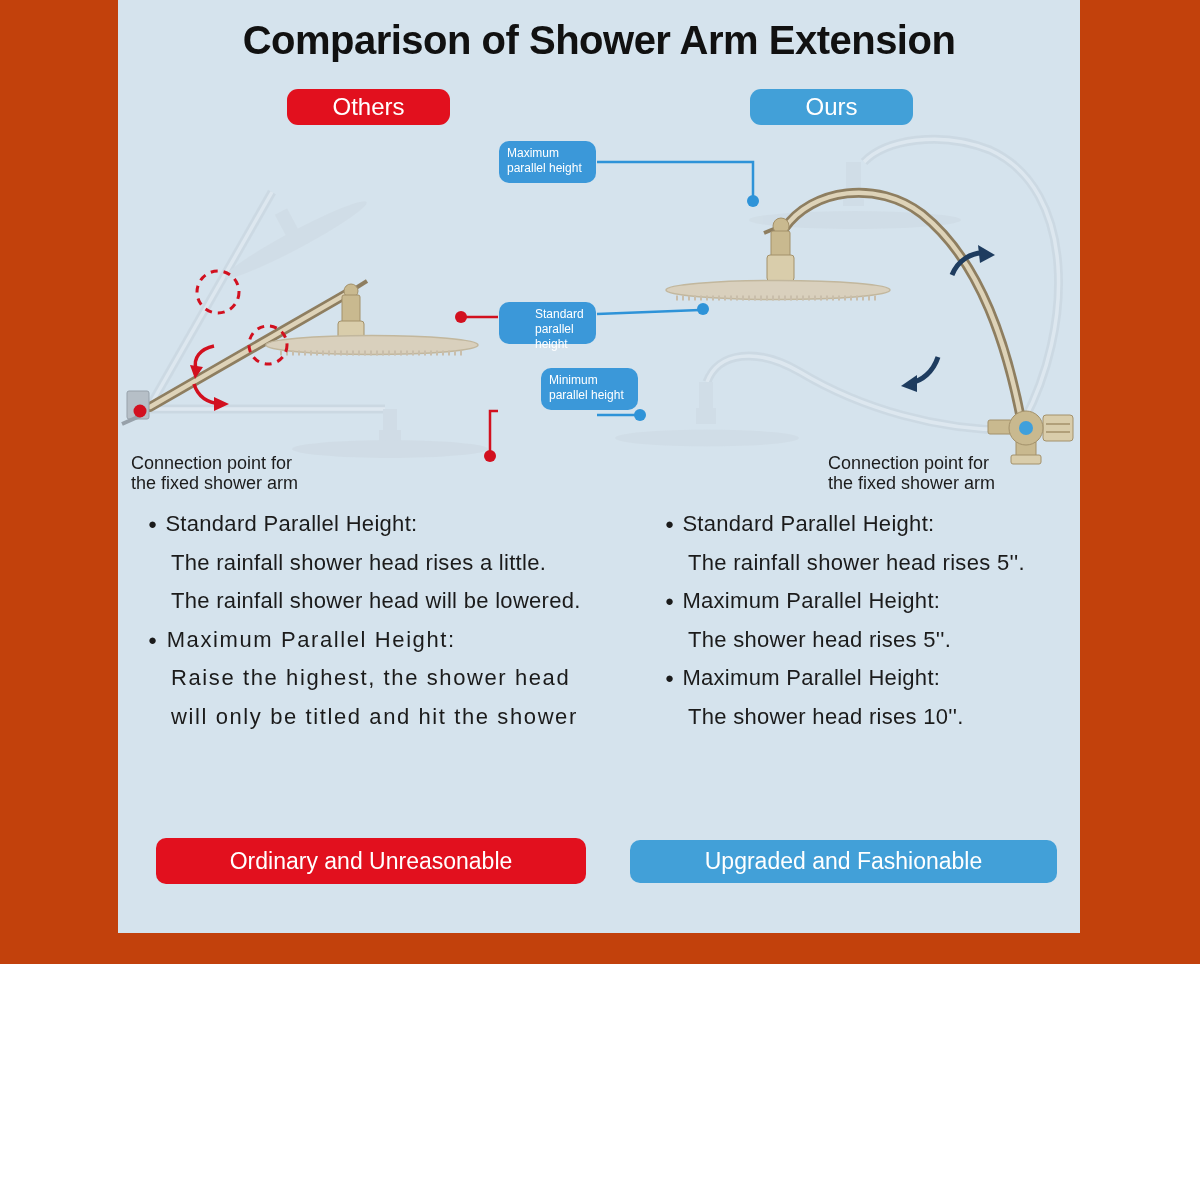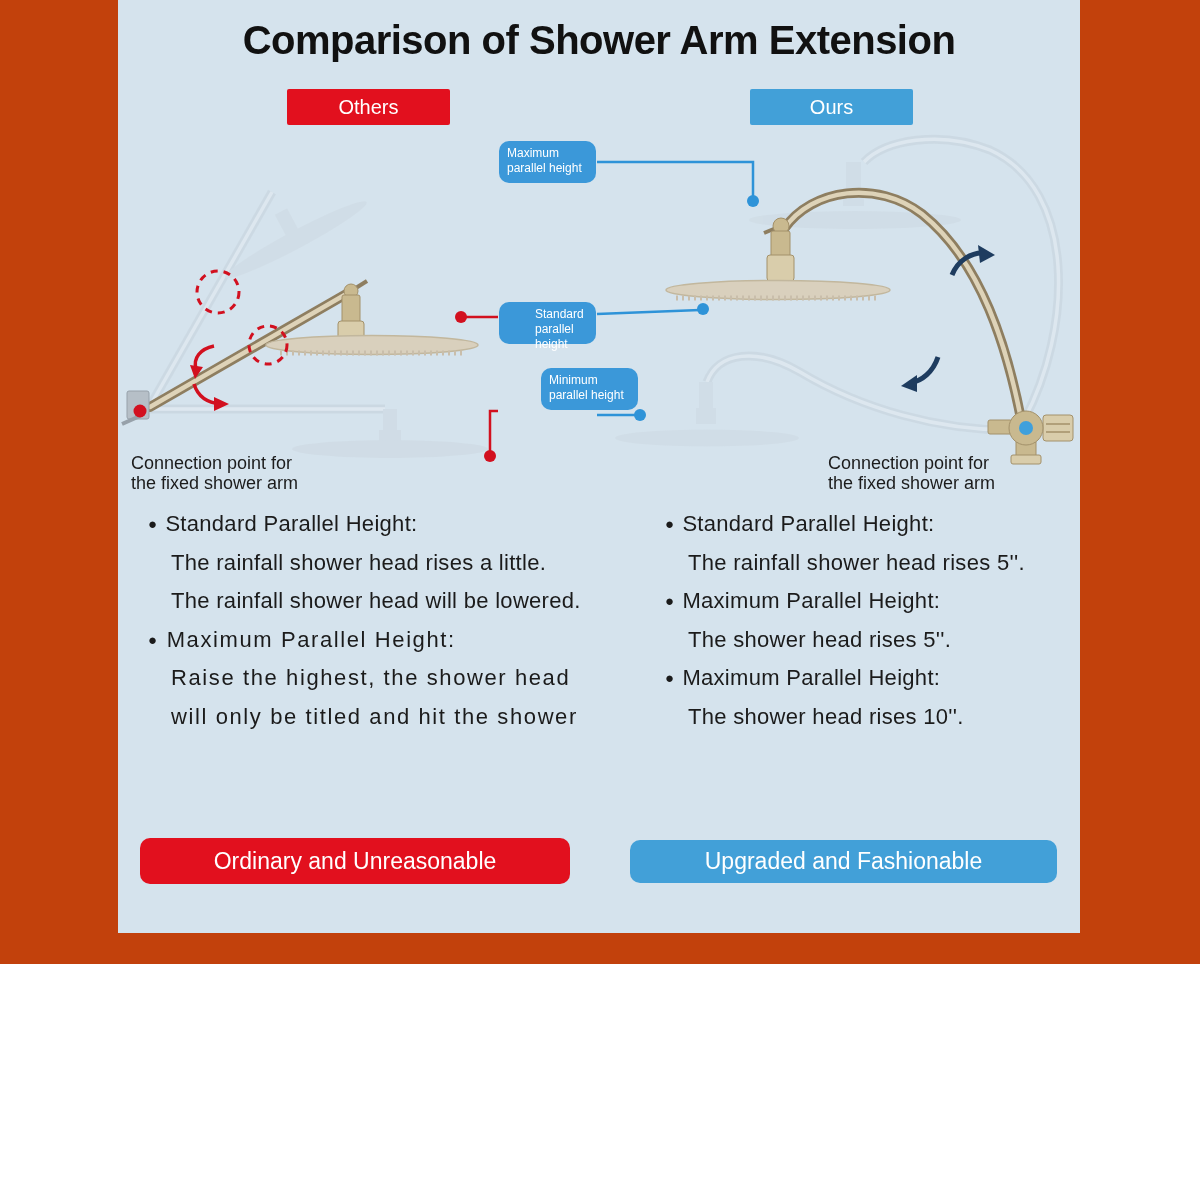--- a/index.html
+++ b/index.html
@@ -6,21 +6,21 @@
     --panel:#d5e3ed; --red:#e2101e; --accent_red:#d2101f; --blue:#42a0d8;
     --label_blue:#3b98d9; --navy:#1e3c5f; --text:#1b1b1b;
   }
   *{margin:0;padding:0;box-sizing:border-box;}
   html,body{background:#ffffff;}
   body{font-family:"Liberation Sans", sans-serif;}
   .page{position:relative;width:1200px;height:964px;background:#c2410c;overflow:hidden;}
   .panel{position:absolute;left:118px;top:0;width:962px;height:933px;background:var(--panel);}
   .title{position:absolute;left:118px;top:18px;width:962px;text-align:center;
          font-size:40px;font-weight:800;color:#111;letter-spacing:-0.5px;}
-  .badge{position:absolute;height:36px;border-radius:2px;color:#fff;font-size:20px;
+  .badge{position:absolute;height:36px;border-radius:11px;color:#fff;font-size:24px;
          display:flex;align-items:center;justify-content:center;}
   .badge.others{left:287px;top:89px;width:163px;background:var(--red);}
   .badge.ours{left:750px;top:89px;width:163px;background:var(--blue);}
   .gfx{position:absolute;left:0;top:0;width:1200px;height:1200px;pointer-events:none;}
   .callout{position:absolute;width:97px;height:42px;background:var(--label_blue);
            border-radius:10px;color:#fff;font-size:12px;line-height:15px;
            padding:5px 4px 0 8px;font-weight:400;}
   .callout.c-max{left:499px;top:141px;}
   .callout.c-std{left:499px;top:302px;padding-left:36px;}
   .callout.c-min{left:499px;top:368px;margin-left:42px;}
@@ -30,21 +30,21 @@
   .bullets{position:absolute;top:505px;font-size:22px;line-height:38.5px;
            color:var(--text);letter-spacing:0.3px;}
   .bullets.left{left:148px;width:515px;}
   .bullets.right{left:665px;width:415px;}
   .b-line{white-space:nowrap;}
   .b-line .dot{font-size:15px;margin-right:8px;vertical-align:2px;}
   .b-line.body{padding-left:23px;}
   .b-line.spaced{letter-spacing:1.6px;}
   .footer-btn{position:absolute;border-radius:10px;color:#fff;font-size:23px;
               display:flex;align-items:center;justify-content:center;}
-  .footer-btn.left{left:140px;top:838px;width:430px;height:46px;background:var(--red);}
+  .footer-btn.left{left:156px;top:838px;width:430px;height:46px;background:var(--red);}
   .footer-btn.right{left:630px;top:840px;width:427px;height:43px;background:var(--blue);}
   
   .ghost-rod{stroke:#c2cfd9;stroke-width:9;fill:none;}
   .ghost-rod-hi{stroke:#e8eef3;stroke-width:3.5;fill:none;}
   .ghost-fill{fill:#ccd7e0;}
   .rod-dark{stroke:#8e7e60;stroke-width:10;fill:none;stroke-linecap:round;}
   .rod-lite{stroke:#ded3b8;stroke-width:4.5;fill:none;stroke-linecap:round;}
   .brass{fill:#c9b98f;stroke:#a3916a;stroke-width:1;}
   .brass-lite{fill:#d9cdab;stroke:#a3916a;stroke-width:1;}
   .disc{fill:#d9d0bd;stroke:#c2b79d;stroke-width:1.5;}

